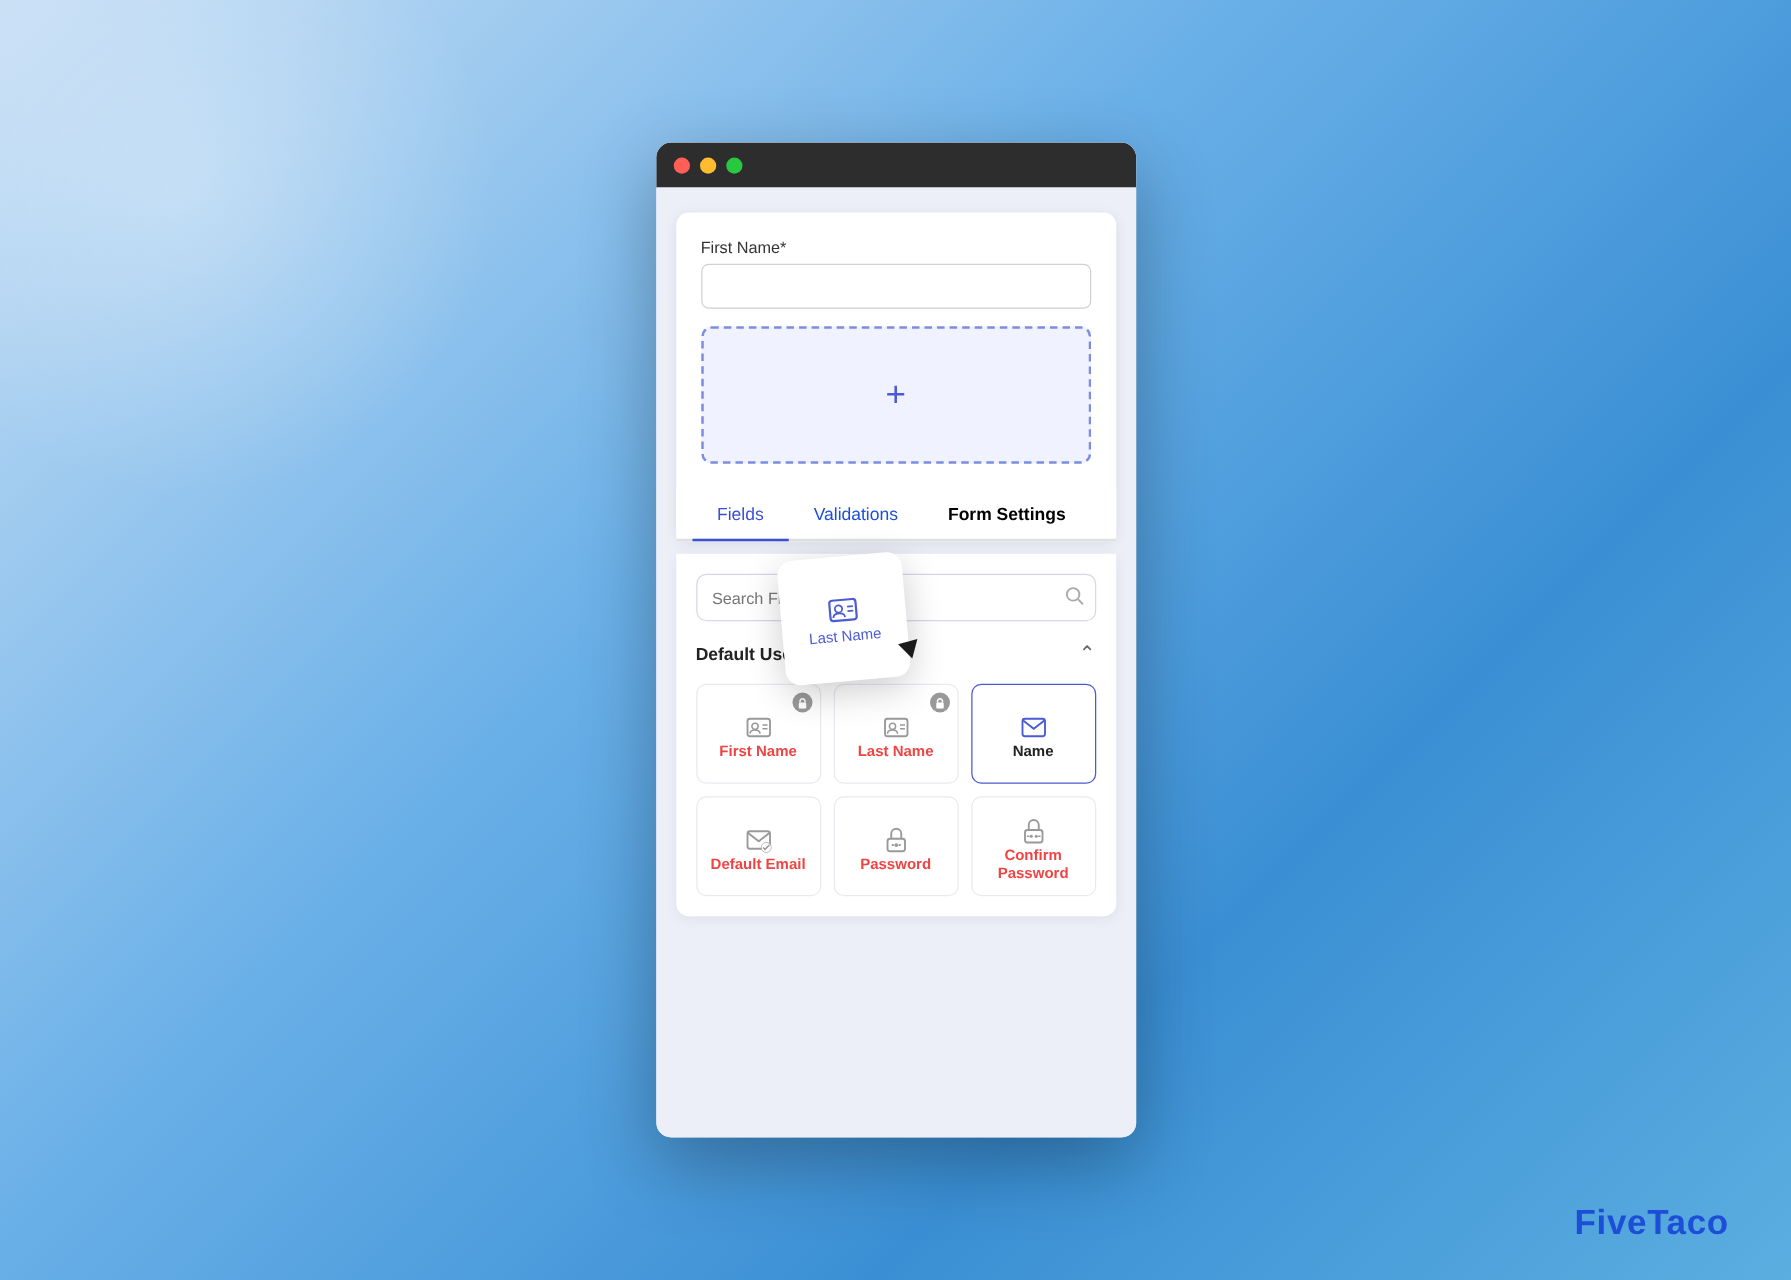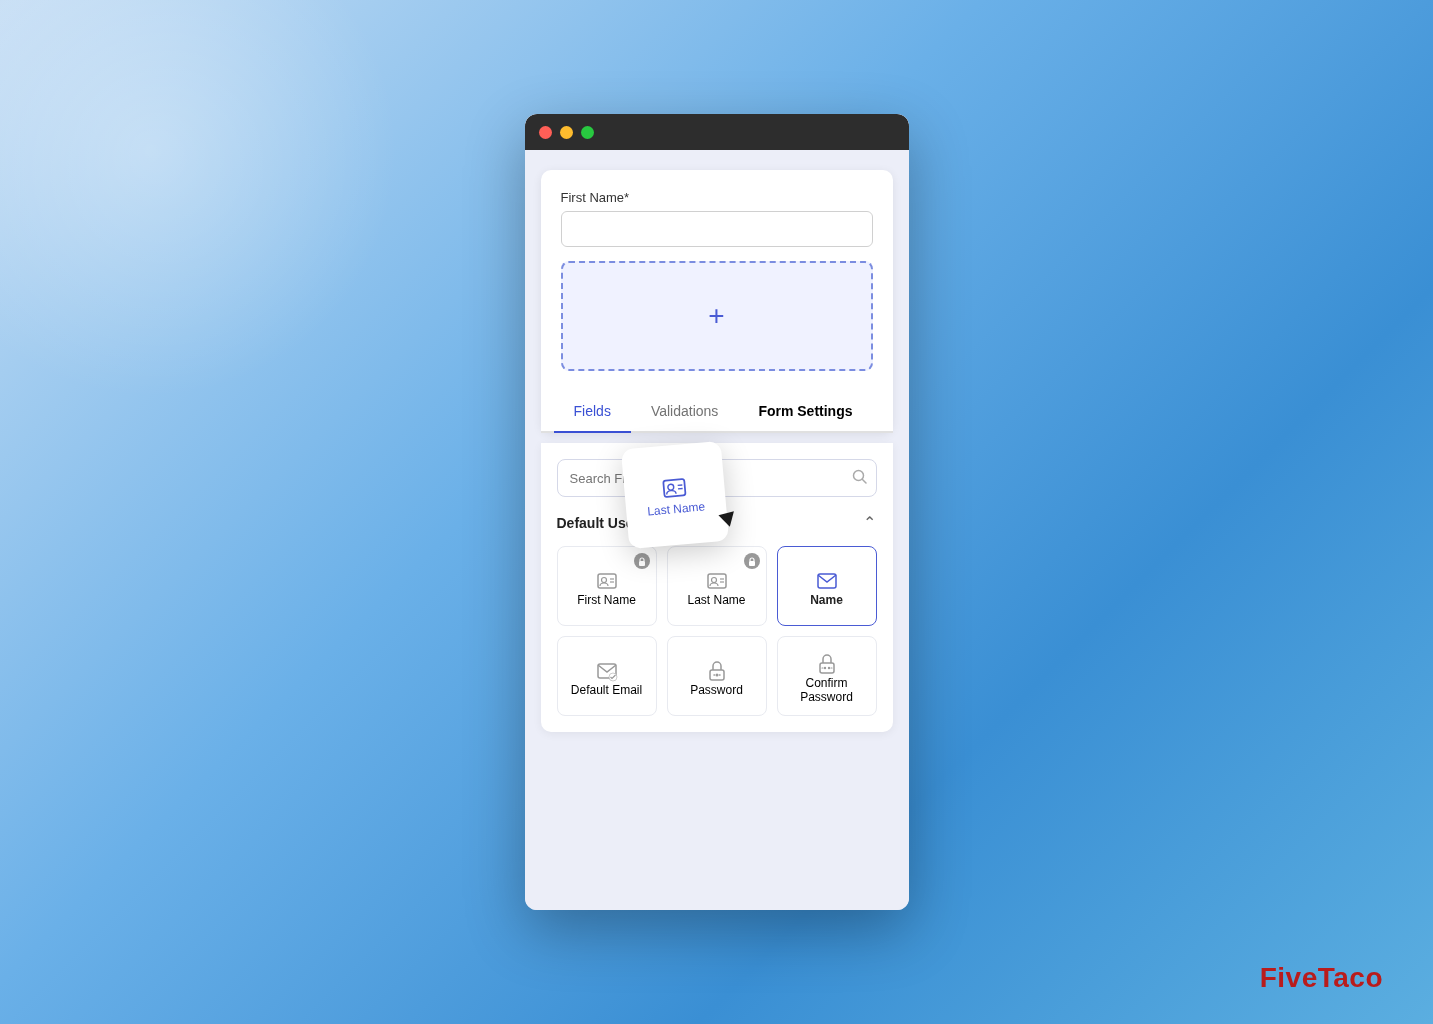--- a/index.html
+++ b/index.html
@@ -25,21 +25,21 @@
       width: 500px;
       height: 500px;
       background: radial-gradient(circle, rgba(255,255,255,0.3) 0%, transparent 70%);
       border-radius: 50%;
     }
 
     .branding {
       position: absolute;
       bottom: 30px;
       right: 50px;
-      color: #b91c1c;
+      color: #1d4ed8;
       font-size: 28px;
       font-weight: 700;
       letter-spacing: 0.5px;
     }
 
     
     .browser-window {
       width: 384px;
       background: #e8eaf6;
       border-radius: 12px;
@@ -124,21 +124,21 @@
       border-bottom: 2px solid #e0e0e0;
       margin-top: 0;
       padding: 0 20px;
       position: relative;
       justify-content: flex-end;
     }
 
     .tab {
       padding: 12px 20px;
       font-size: 14px;
-      color: #737373;
+      color: #1d4ed8;
       cursor: pointer;
       border-bottom: 2px solid transparent;
       margin-bottom: -2px;
       white-space: nowrap;
     }
 
     .tab.active {
       color: #3a50d4;
       border-bottom: 2px solid #3a50d4;
       font-weight: 500;
@@ -241,23 +241,23 @@
       border-radius: 50%;
       display: flex;
       align-items: center;
       justify-content: center;
       color: white;
       font-size: 8px;
     }
 
     .field-card-label {
       font-size: 12px;
-      color: #000000;
+      color: #ef4444;
       text-align: center;
-      font-weight: 400;
+      font-weight: 700;
     }
 
     .field-card-label.bold {
       font-weight: 600;
       color: #222;
     }
 
     
     .drag-card {
       position: absolute;

